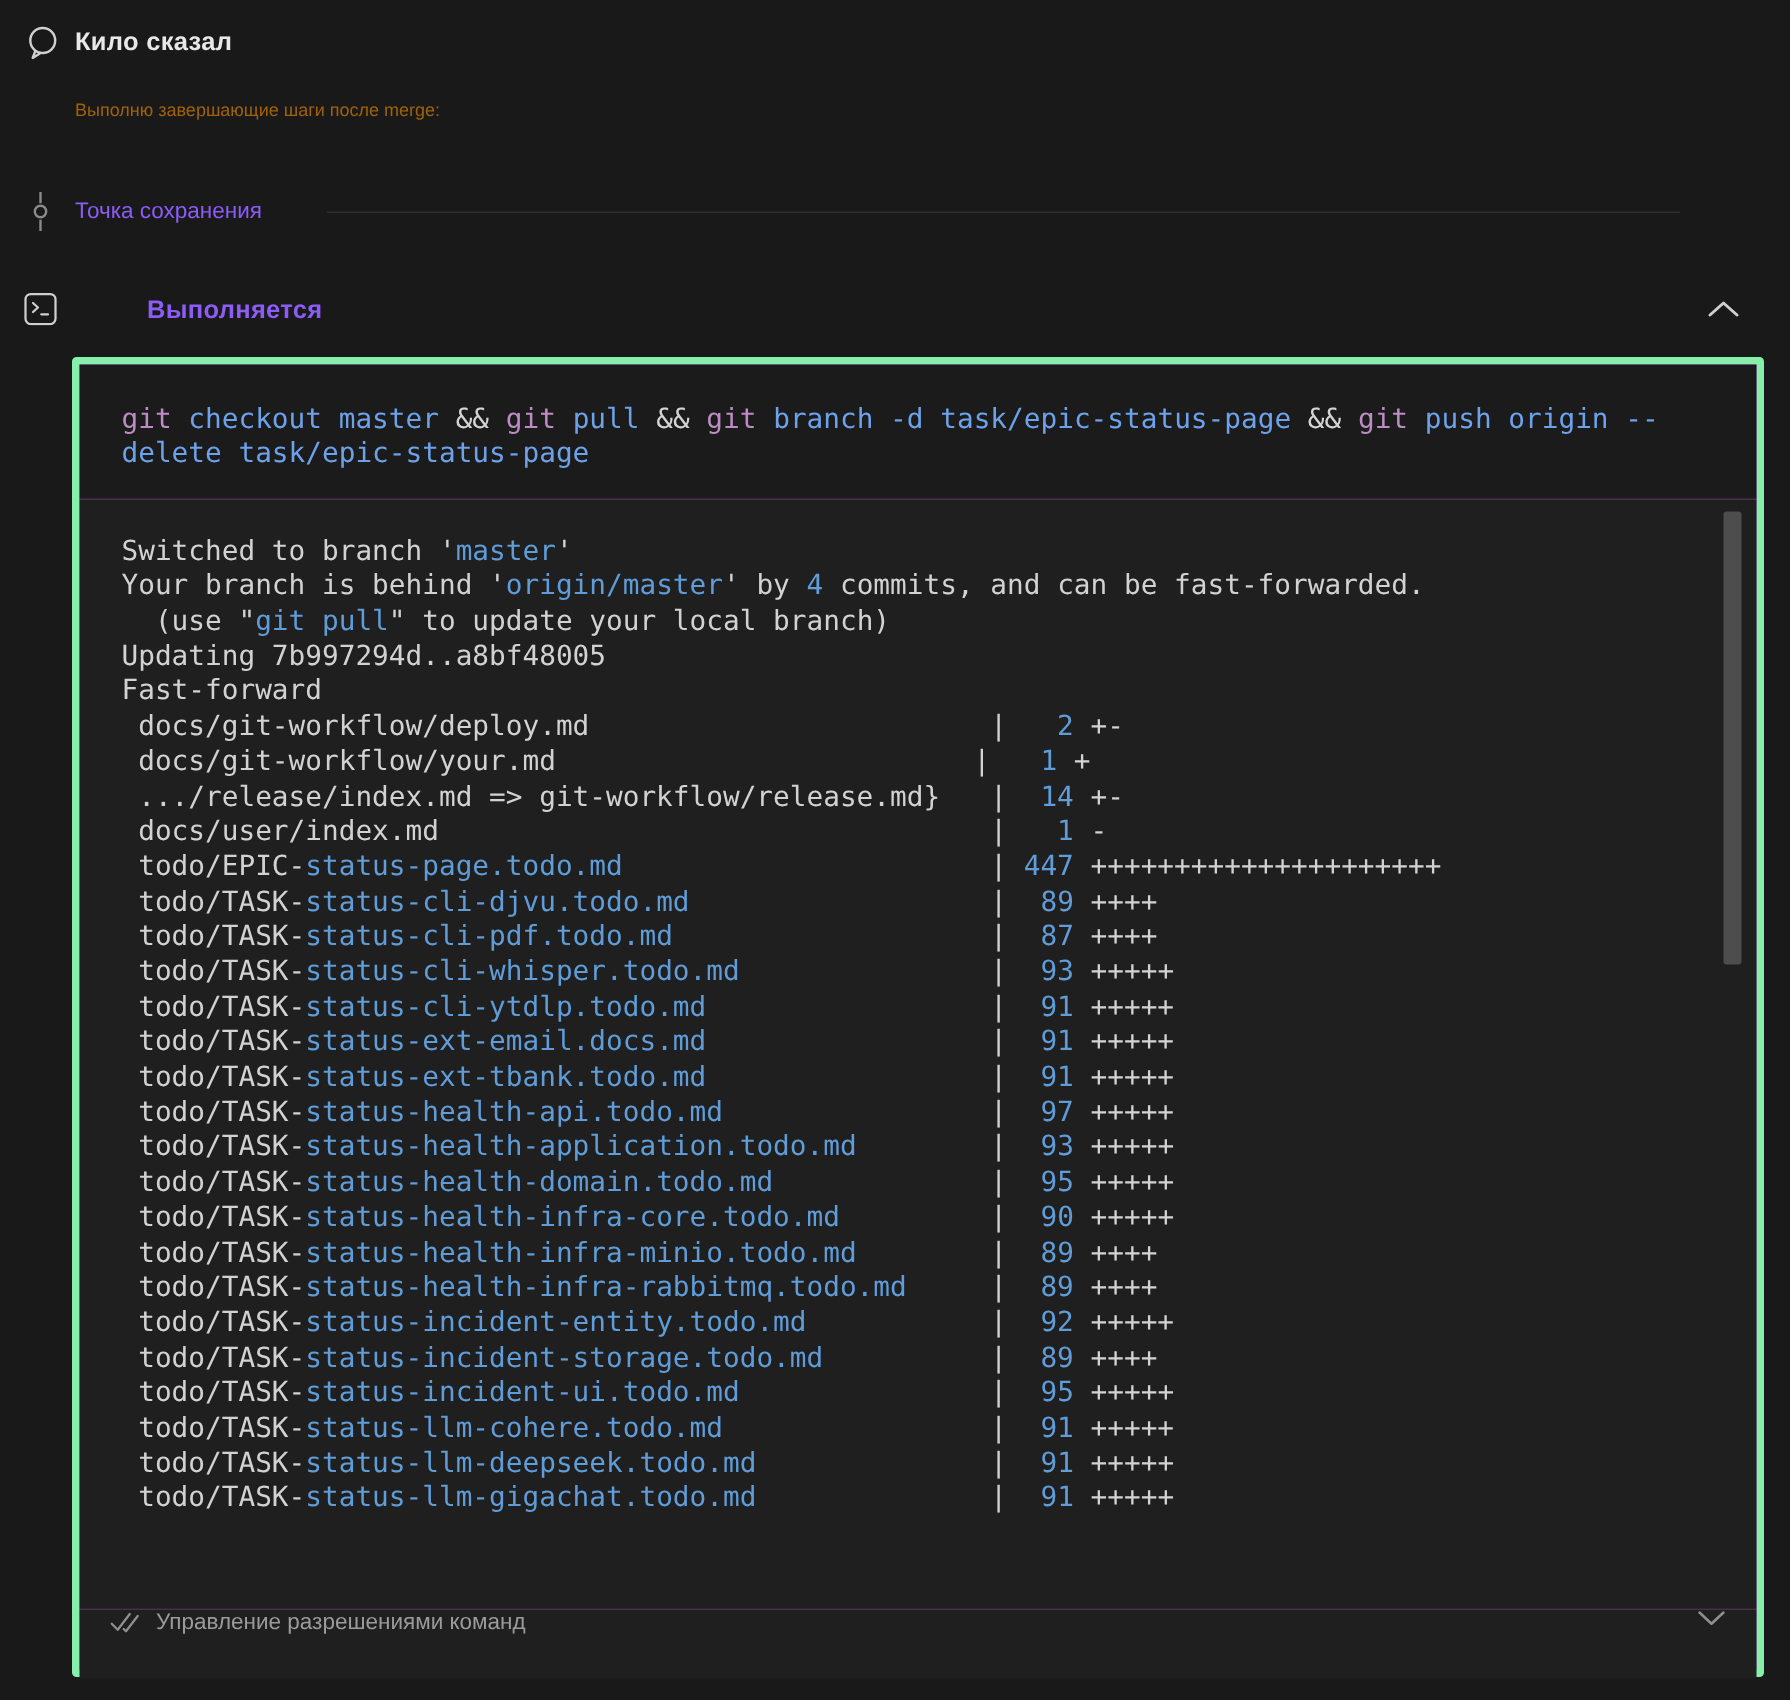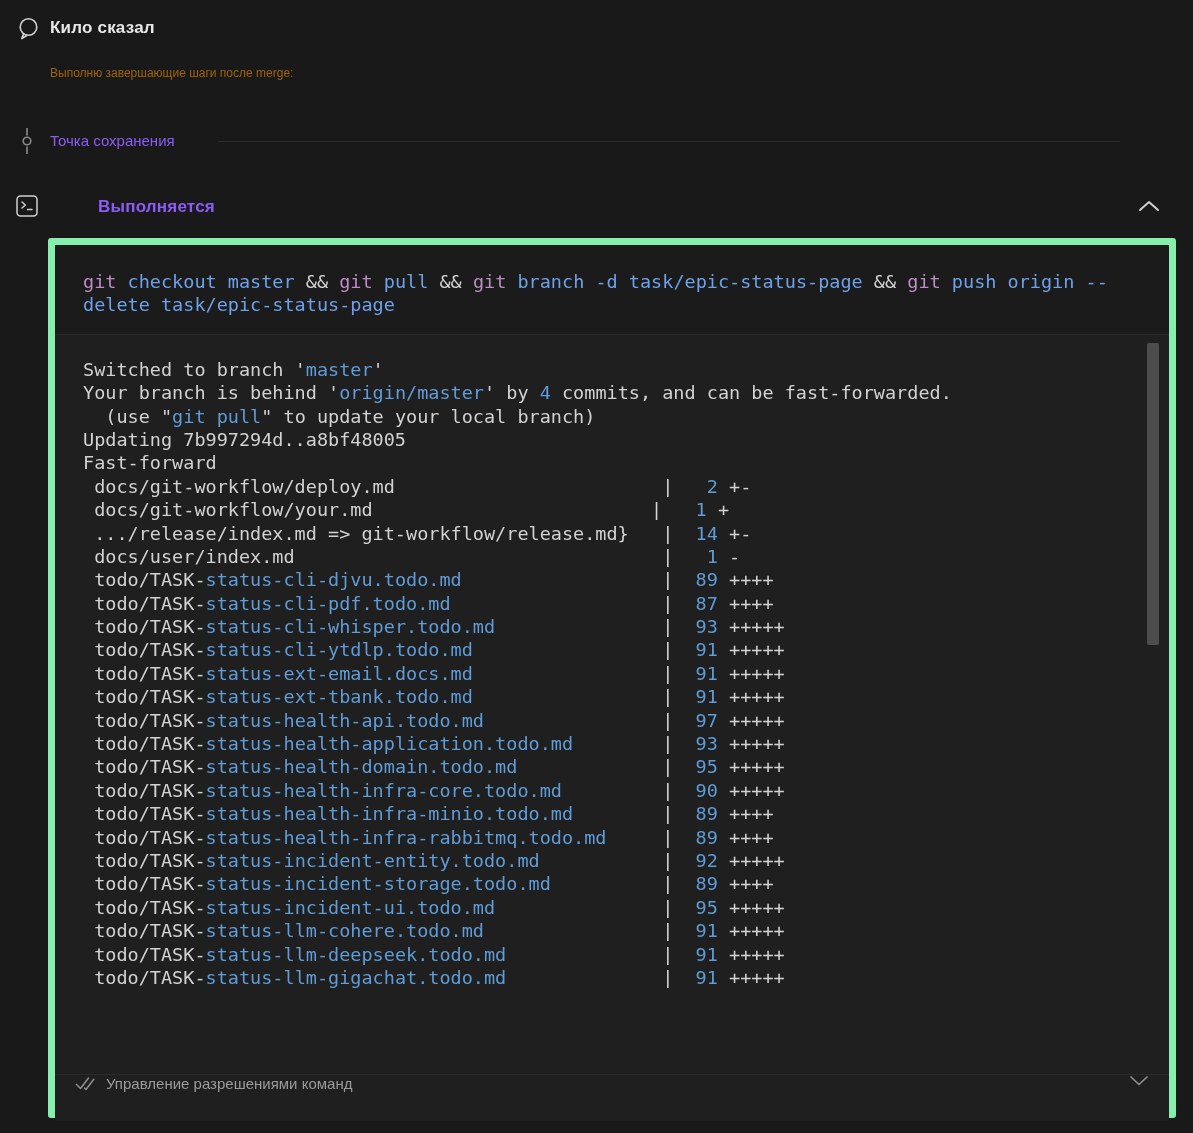--- a/index.html
+++ b/index.html
@@ -29,21 +29,21 @@
   
   .exec-icon { position:absolute; left:16px; top:195px; width:22px; height:22px; }
   .exec-title {
     position:absolute; left:50px; top:197px;
     font-size:17px; font-weight:bold; color:#8b5cf6; letter-spacing:.2px;margin-left:48px;
   }
   .collapse-btn { position:absolute; left:1137px; top:198px; width:24px; height:16px; cursor:pointer; }
   
   .panel {
     position:absolute; left:48px; top:238px; width:1128px; height:880px;
-    background:#d946ef; border:7px solid #86efac; border-radius:3px;
+    background:#d946ef; border:5px solid #86efac; border-radius:3px;
   }
   .cmd-block {
     padding:25px 28px 17px 28px; background:#1b1b1b;
     font-family:"DejaVu Sans Mono", monospace;
     font-size:18.5px; line-height:24px; white-space:pre-wrap;
   }
   .divider { height:1px; background:#2a2a2a; }
   .output {
     position:relative; height:739px; overflow:hidden; background:#1f1f1f;
   }
@@ -112,20 +112,21 @@
       <div class="output-inner">
           <div class="tline"><span class="c-fg">Switched to branch </span><span class="c-fg">'</span><span class="c-lb">master</span><span class="c-fg">'</span></div>
           <div class="tline"><span class="c-fg">Your branch is behind </span><span class="c-fg">'</span><span class="c-lb">origin/master</span><span class="c-fg">'</span><span class="c-fg"> by </span><span class="c-lb">4</span><span class="c-fg"> commits, and can be fast-forwarded.</span></div>
           <div class="tline"><span class="c-fg">  (use </span><span class="c-fg">"</span><span class="c-lb">git pull</span><span class="c-fg">"</span><span class="c-fg"> to update your local branch)</span></div>
           <div class="tline"><span class="c-fg">Updating 7b997294d..a8bf48005</span></div>
           <div class="tline"><span class="c-fg">Fast-forward</span></div>
           <div class="tline"><span class="c-fg"> docs/git-workflow/deploy.md</span><span class="c-fg">                        | </span><span class="c-lb">  2</span><span class="c-fg"> +-</span></div>
           <div class="tline"><span class="c-fg"> docs/git-workflow/your.md</span><span class="c-fg">                         | </span><span class="c-lb">  1</span><span class="c-fg"> +</span></div>
           <div class="tline"><span class="c-fg"> .../release/index.md =&gt; git-workflow/release.md}</span><span class="c-fg">   | </span><span class="c-lb"> 14</span><span class="c-fg"> +-</span></div>
           <div class="tline"><span class="c-fg"> docs/user/index.md</span><span class="c-fg">                                 | </span><span class="c-lb">  1</span><span class="c-fg"> -</span></div>
+          <div class="tline"><span class="c-fg"> todo/EPIC-</span><span class="c-lb">status-page.todo.md</span><span class="c-fg">                      | </span><span class="c-lb">447</span><span class="c-fg"> +++++++++++++++++++++</span></div>
           <div class="tline"><span class="c-fg"> todo/TASK-</span><span class="c-lb">status-cli-djvu.todo.md</span><span class="c-fg">                  | </span><span class="c-lb"> 89</span><span class="c-fg"> ++++</span></div>
           <div class="tline"><span class="c-fg"> todo/TASK-</span><span class="c-lb">status-cli-pdf.todo.md</span><span class="c-fg">                   | </span><span class="c-lb"> 87</span><span class="c-fg"> ++++</span></div>
           <div class="tline"><span class="c-fg"> todo/TASK-</span><span class="c-lb">status-cli-whisper.todo.md</span><span class="c-fg">               | </span><span class="c-lb"> 93</span><span class="c-fg"> +++++</span></div>
           <div class="tline"><span class="c-fg"> todo/TASK-</span><span class="c-lb">status-cli-ytdlp.todo.md</span><span class="c-fg">                 | </span><span class="c-lb"> 91</span><span class="c-fg"> +++++</span></div>
           <div class="tline"><span class="c-fg"> todo/TASK-</span><span class="c-lb">status-ext-email.docs.md</span><span class="c-fg">                 | </span><span class="c-lb"> 91</span><span class="c-fg"> +++++</span></div>
           <div class="tline"><span class="c-fg"> todo/TASK-</span><span class="c-lb">status-ext-tbank.todo.md</span><span class="c-fg">                 | </span><span class="c-lb"> 91</span><span class="c-fg"> +++++</span></div>
           <div class="tline"><span class="c-fg"> todo/TASK-</span><span class="c-lb">status-health-api.todo.md</span><span class="c-fg">                | </span><span class="c-lb"> 97</span><span class="c-fg"> +++++</span></div>
           <div class="tline"><span class="c-fg"> todo/TASK-</span><span class="c-lb">status-health-application.todo.md</span><span class="c-fg">        | </span><span class="c-lb"> 93</span><span class="c-fg"> +++++</span></div>
           <div class="tline"><span class="c-fg"> todo/TASK-</span><span class="c-lb">status-health-domain.todo.md</span><span class="c-fg">             | </span><span class="c-lb"> 95</span><span class="c-fg"> +++++</span></div>
           <div class="tline"><span class="c-fg"> todo/TASK-</span><span class="c-lb">status-health-infra-core.todo.md</span><span class="c-fg">         | </span><span class="c-lb"> 90</span><span class="c-fg"> +++++</span></div>

